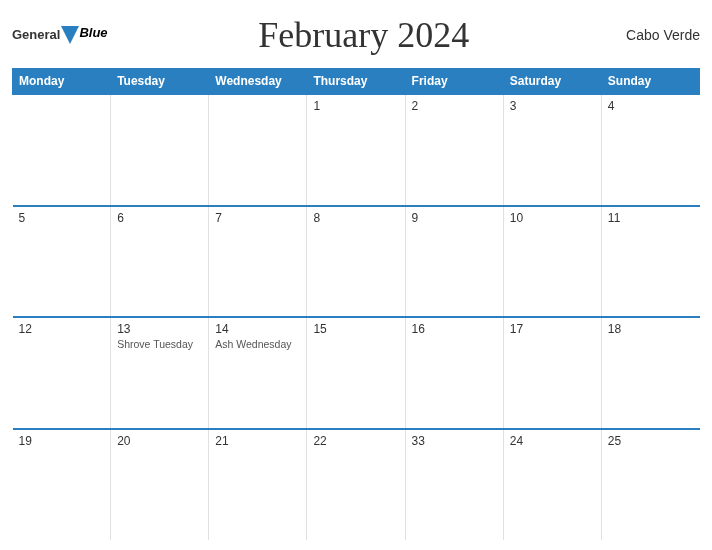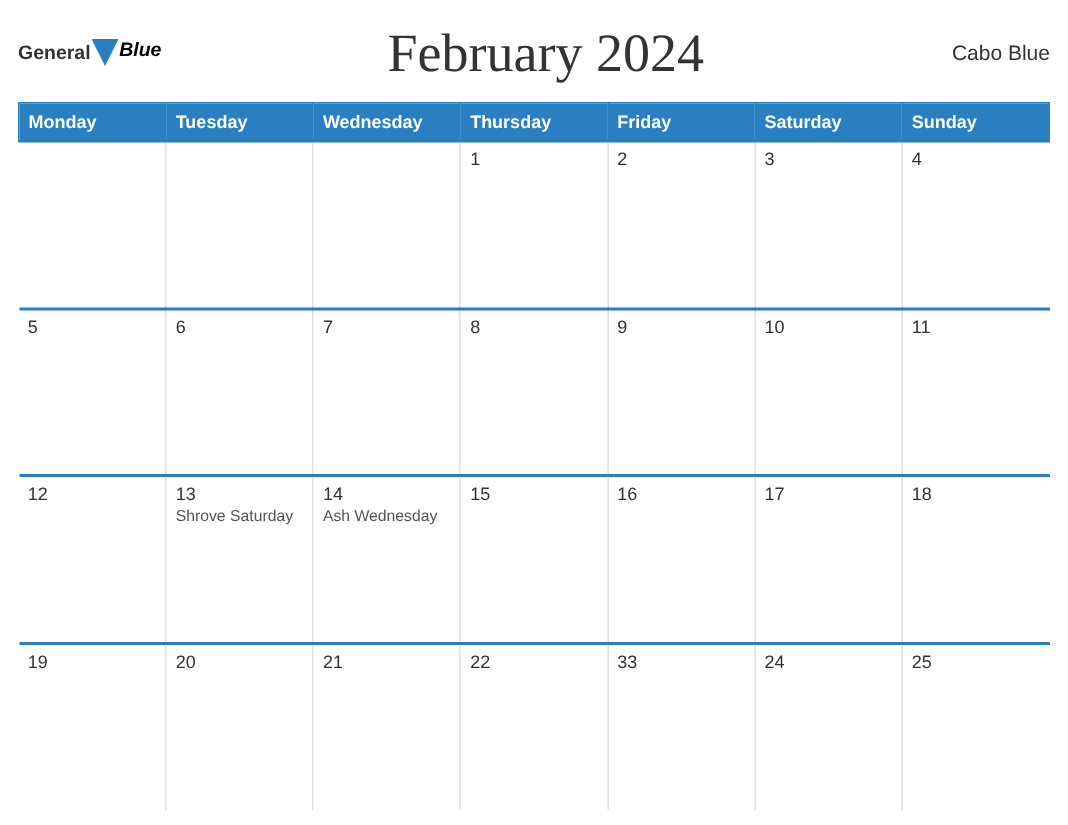--- a/index.html
+++ b/index.html
@@ -147,21 +147,21 @@
 
         <svg class="logo-icon" viewBox="0 0 18 18" xmlns="http://www.w3.org/2000/svg">
           <polygon points="0,0 18,0 9,18" fill="#2a7fc1"></polygon>
         </svg>
       </div>
       <span class="logo-text-blue">Blue</span>
     </div>
 
     <div class="month-title">February 2024</div>
 
-    <div class="country-label">Cabo Blue</div>
+    <div class="country-label">Cabo Verde</div>
   </div>
 
   <table class="calendar-table">
     <thead>
       <tr>
         <th>Monday</th>
         <th>Tuesday</th>
         <th>Wednesday</th>
         <th>Thursday</th>
         <th>Friday</th>
@@ -209,21 +209,21 @@
           <td>
             <span class="day-number">11</span>
           </td>
         </tr>
         <tr>
           <td>
             <span class="day-number">12</span>
           </td>
           <td>
             <span class="day-number">13</span>
-            <span class="day-event">Shrove Saturday</span>
+            <span class="day-event">Shrove Tuesday</span>
           </td>
           <td>
             <span class="day-number">14</span>
             <span class="day-event">Ash Wednesday</span>
           </td>
           <td>
             <span class="day-number">15</span>
           </td>
           <td>
             <span class="day-number">16</span>

